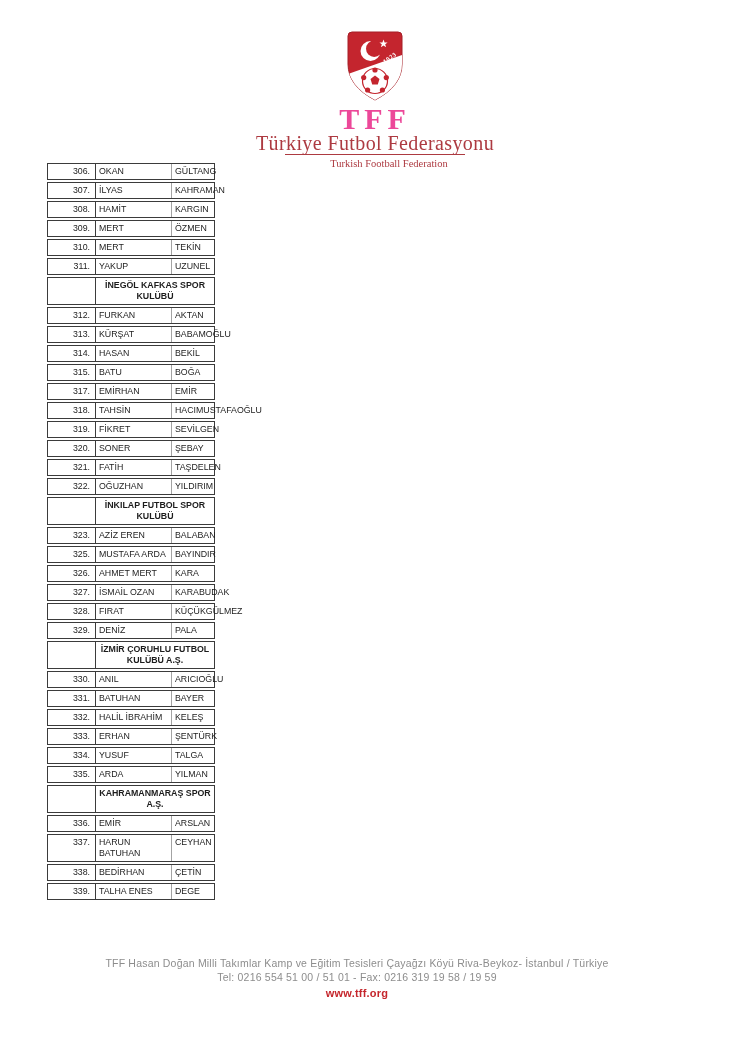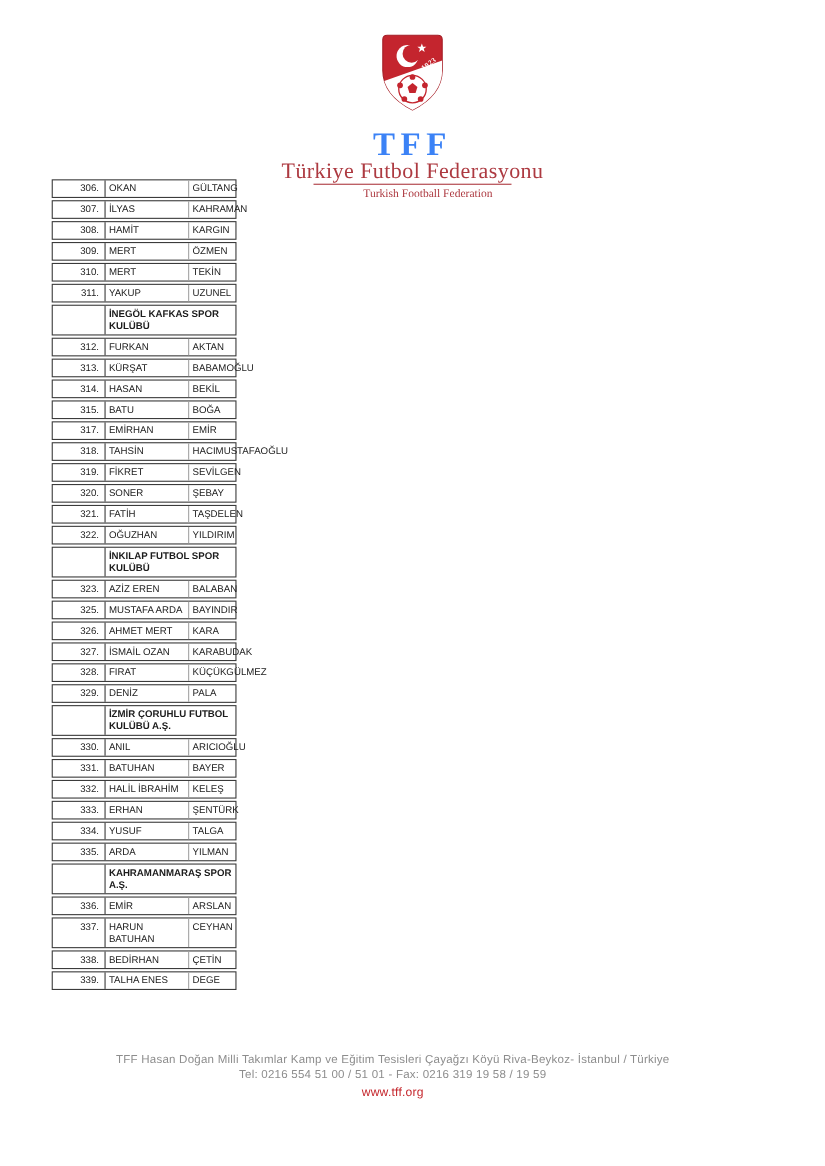--- a/index.html
+++ b/index.html
@@ -6,49 +6,49 @@
   .page{
     position:relative;width:750px;height:1060px;margin:0 auto;background:#ffffff;
     font-family:"Liberation Sans",sans-serif;overflow:hidden;
   }
 
   
   .logo{position:absolute;top:30px;left:0;width:750px;text-align:center;}
   .crest{display:block;margin:0 auto;}
   .logo-tff{
     font-family:"Liberation Serif",serif;font-weight:bold;font-size:30px;line-height:28px;
-    letter-spacing:5px;color:#3b82f6;margin-top:16px;
+    letter-spacing:5px;color:#ec4899;margin-top:3px;
   }
   .logo-title-tr{
     font-family:"Liberation Serif",serif;font-size:20px;line-height:16px;
     color:#ad3a41;letter-spacing:.4px;margin-top:2px;
   }
   .logo-rule{width:180px;height:1px;background:#ad3a41;margin:3px auto 3px auto;}
   .logo-title-en{font-family:"Liberation Serif",serif;font-size:10.5px;line-height:12px;color:#ad3a41;padding-left:28px;}
 
   
   .roster{
     position:absolute;left:47px;top:163px;width:168px;
     font-size:8.8px;line-height:11px;color:#1c1c1c;
   }
   .t-row{display:flex;align-items:stretch;border:1px solid #3b3b3b;margin-bottom:2px;background:#fff;}
   .c-num{
     flex:0 0 48px;width:48px;box-sizing:border-box;border-right:1px solid #3b3b3b;
     text-align:right;padding:2px 5px 2px 2px;
   }
   .c-first{flex:0 0 76px;width:76px;box-sizing:border-box;border-right:1px solid #a3a3a3;padding:2px 3px;}
   .c-last{flex:1 1 auto;padding:2px 3px;white-space:nowrap;}
-  .c-merged{flex:1 1 auto;padding:2px 3px;font-weight:bold;}
+  .c-merged{flex:1 1 auto;padding:2px 3px;font-weight:bold;text-align:center;}
 
   
   .footer{
     position:absolute;left:0;top:956px;width:714px;text-align:center;
     color:#8d8d8d;font-size:10.5px;line-height:14px;letter-spacing:.2px;
   }
-  .f-site{color:#c5262c;font-weight:normal;font-size:11px;margin-top:2px;cursor:pointer;}
+  .f-site{color:#c5262c;font-weight:bold;font-size:11px;margin-top:2px;cursor:pointer;}
 </style>
 </head>
 <body>
 
 <div class="page">
 
   <div class="logo">
     <svg class="crest" width="58" height="72" viewBox="0 0 58 72" aria-hidden="true">
       <defs>
         <clipPath id="shield-clip">

